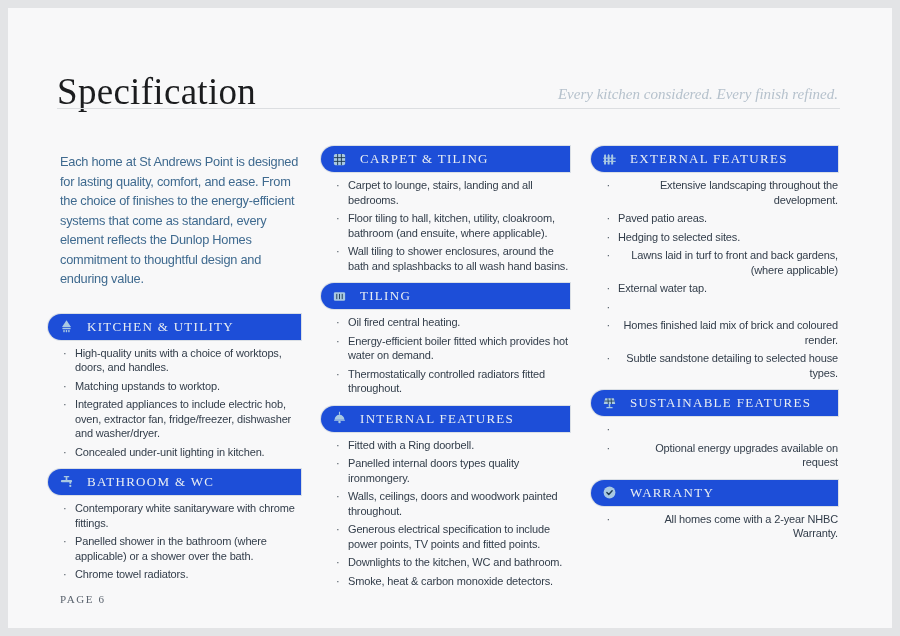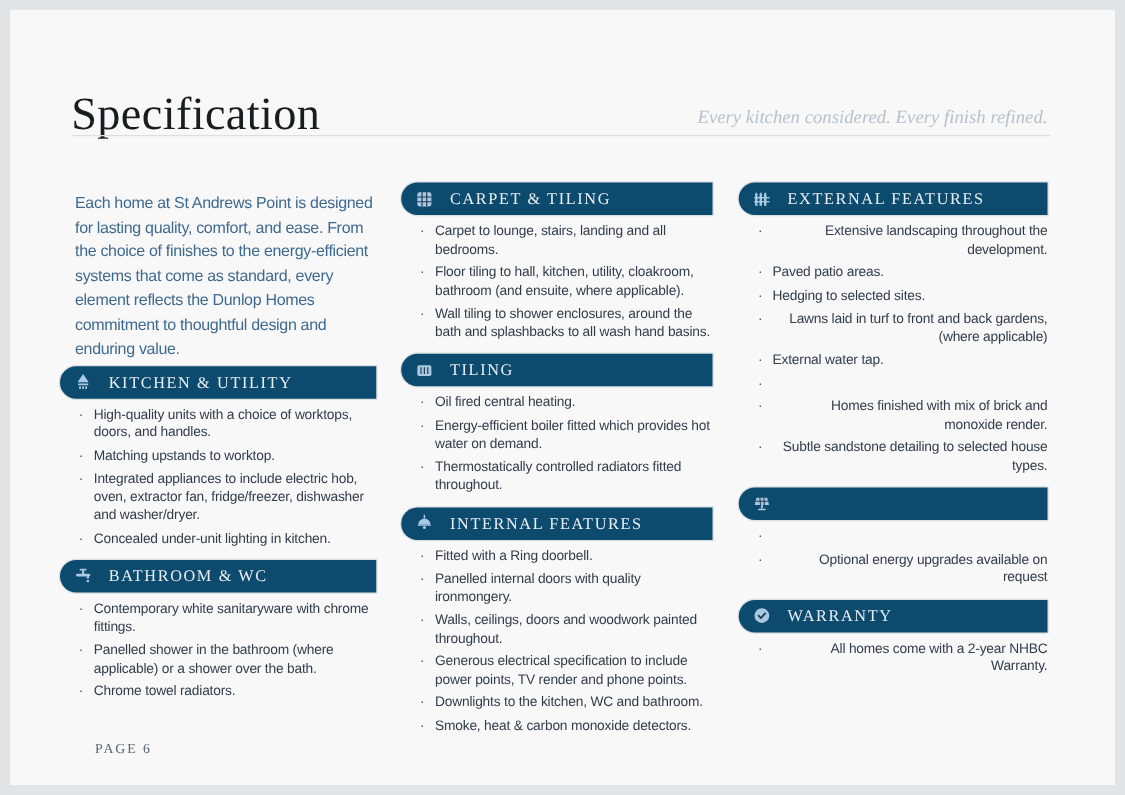--- a/index.html
+++ b/index.html
@@ -47,25 +47,25 @@
 
   .intro {
     margin: 6px 0 0 12px;
     width: 241px;
     font-size: 12.8px;
     line-height: 19.5px;
     letter-spacing: -0.25px;
     color: #3f6a8f;
   }
   .spec { margin-bottom: 10px; }
-  .spec.first-after-intro { margin-top: 4px; }
+  .spec.first-after-intro { margin-top: 25px; }
 
   .bar {
     height: 26px;
-    background: #0c4a6e;
+    background: #1d4ed8;
     border-radius: 13px 0 0 13px;
     display: flex;
     align-items: center;
     padding-left: 11px;
     box-shadow: 0 0 0 1px rgba(140,158,178,0.28);
   }
   .bar .icon {
     width: 15px; height: 15px;
     display: inline-flex;
     flex: 0 0 15px;
@@ -94,21 +94,21 @@
     color: #323d4a;
   }
   .bullets .marker {
     width: 4px;
     flex: 0 0 4px;
     margin-right: 8px;
     color: #4a545e;
   }
   .footer-page {
     position: absolute;
-    left: 68px; top: 585px;
+    left: 52px; top: 585px;
     font-family: "Liberation Serif", serif;
     font-size: 11px;
     letter-spacing: 1.6px;
     color: #5a636e;
   }
 </style>
 </head>
 <body>
 
 <div class="page">
@@ -249,29 +249,29 @@
         </span>
         <span class="bar-title">INTERNAL FEATURES</span>
       </div>
       <ul class="bullets">
           <li>
             <span class="marker">·</span>
             <span>Fitted with a Ring doorbell.</span>
           </li>
           <li>
             <span class="marker">·</span>
-            <span>Panelled internal doors with quality ironmongery.</span>
+            <span>Panelled internal doors types quality ironmongery.</span>
           </li>
           <li>
             <span class="marker">·</span>
             <span>Walls, ceilings, doors and woodwork painted throughout.</span>
           </li>
           <li>
             <span class="marker">·</span>
-            <span>Generous electrical specification to include power points, TV render and phone points.</span>
+            <span>Generous electrical specification to include power points, TV points and fitted points.</span>
           </li>
           <li>
             <span class="marker">·</span>
             <span>Downlights to the kitchen, WC and bathroom.</span>
           </li>
           <li>
             <span class="marker">·</span>
             <span>Smoke, heat &amp; carbon monoxide detectors.</span>
           </li>
         </ul>
@@ -310,39 +310,40 @@
           </li>
           <li>
             <span class="marker">·</span>
             <span>External water tap.</span>
           </li>
           <li>
             <span class="marker">·</span>
           </li>
           <li>
             <span class="marker">·</span>
-            <span>Homes finished with mix of brick and monoxide render.</span>
+            <span>Homes finished laid mix of brick and coloured render.</span>
           </li>
           <li>
             <span class="marker">·</span>
             <span>Subtle sandstone detailing to selected house types.</span>
           </li>
         </ul>
     </section>
 
     <section class="spec">
       <div class="bar">
         <span class="icon">
           <svg viewBox="0 0 16 16">
               <path d="M3.4 2.4 h9.2 l1.5 6.2 H1.9 Z"></path>
               <path d="M6.3 2.4 L6.8 8.6 M9.7 2.4 L10.1 8.6 M2.6 5.4 H13.5" stroke="#1e3a52" stroke-width="0.9" fill="none"></path>
               <rect x="7.2" y="8.6" width="1.6" height="3"></rect>
               <rect x="4.6" y="11.8" width="6.8" height="1.2" rx="0.6"></rect>
             </svg>
         </span>
+        <span class="bar-title">SUSTAINABLE FEATURES</span>
       </div>
       <ul class="bullets">
           <li>
             <span class="marker">·</span>
           </li>
           <li>
             <span class="marker">·</span>
             <span>Optional energy upgrades available on request</span>
           </li>
         </ul>

